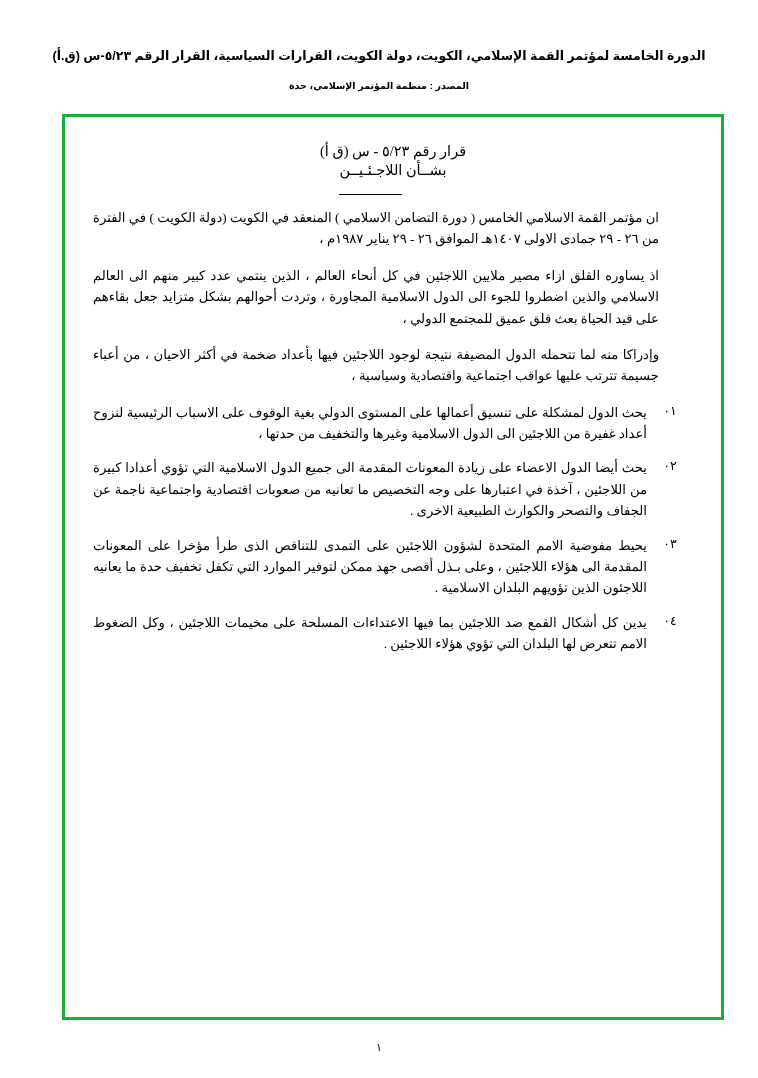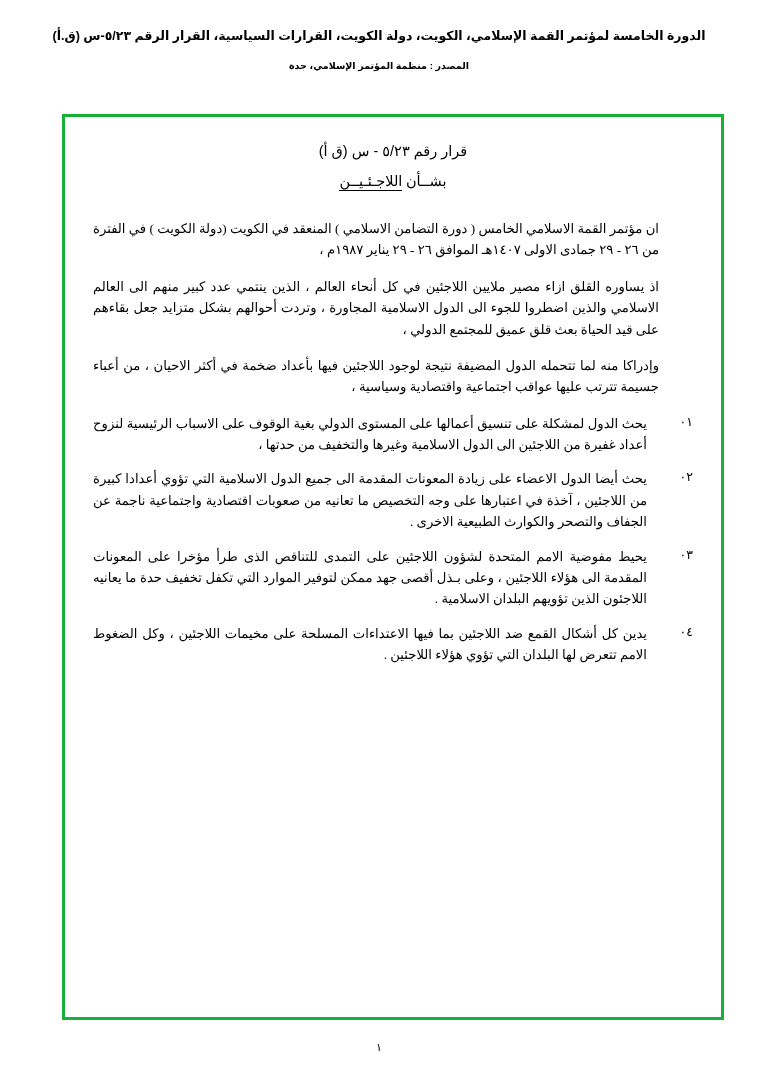--- a/index.html
+++ b/index.html
@@ -17,21 +17,21 @@
   }
   .page {
     width: 758px;
     height: 1078px;
     position: relative;
     box-sizing: border-box;
     padding: 0;
   }
   .header-block {
     text-align: center;
-    padding-top: 28px;
+    padding-top: 48px;
   }
   .header-title {
     font-family: "Liberation Sans", "DejaVu Sans", sans-serif;
     font-weight: bold;
     font-size: 12.5px;
     letter-spacing: 0px;
     color: #000;
     line-height: 1.4;
   }
   .header-source {
@@ -54,34 +54,34 @@
   .frame-inner {
     padding: 18px 28px 10px 28px;
     box-sizing: border-box;
     height: 100%;
   }
   .doc-title {
     text-align: center;
     font-size: 14.5px;
     letter-spacing: 1.5px;
     margin-top: 8px;
-    margin-bottom: 14px;
-    font-family: Liberation Sans, sans-serif;
+    margin-bottom: 2px;
+    font-family: Liberation Serif, serif;
   }
   .doc-subject {
     text-align: center;
     font-size: 14.5px;
     letter-spacing: 3px;
     margin-bottom: 20px;
     position: relative;
     display: block;
   }
   .doc-subject .u {
     border-bottom: 1px solid #000;
-    padding-bottom: 1px;
+    padding-bottom: 16px;
   }
   p.para {
     font-size: 13.2px;
     line-height: 1.62;
     letter-spacing: 0.9px;
     margin: 0 0 15px 0;
     text-align: justify;
     text-justify: inter-word;
     padding-right: 34px;
   }
@@ -96,21 +96,21 @@
   }
   .clause {
     display: flex;
     flex-direction: row;
     margin-bottom: 13px;
   }
   .clause-num {
     flex: 0 0 46px;
     font-size: 12.5px;
     letter-spacing: 1px;
-    text-align: right;
+    text-align: center;
     padding-top: 1px;
   }
   .clause-text {
     flex: 1 1 auto;
     font-size: 13.2px;
     line-height: 1.62;
     letter-spacing: 0.9px;
     text-align: justify;
   }
   .pagenum {

